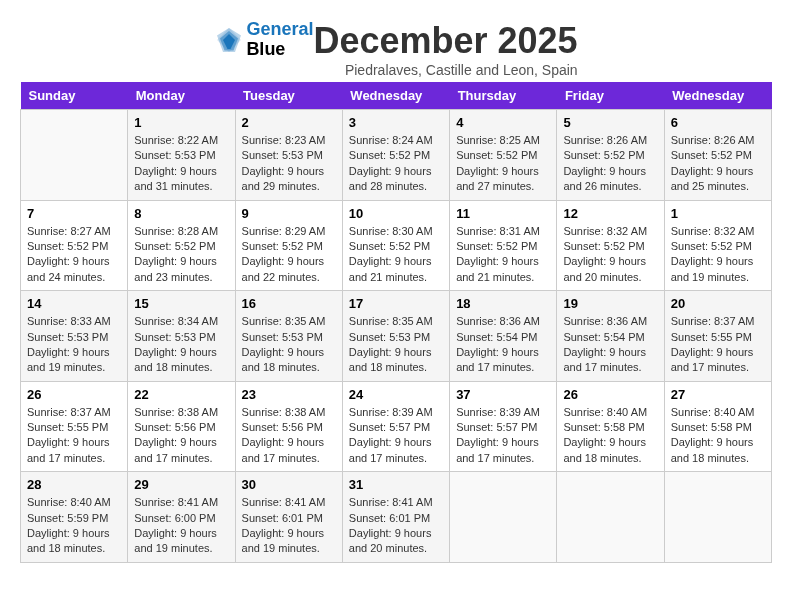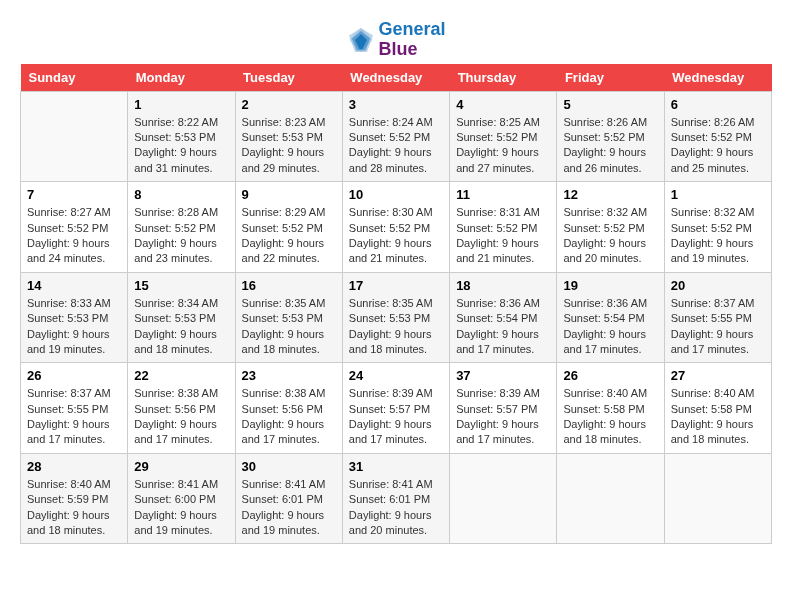--- a/index.html
+++ b/index.html
@@ -45,21 +45,21 @@
     .location {
       font-size: 14px;
       color: #555;
     }
     table {
       width: 100%;
       border-collapse: collapse;
       font-size: 11px;
     }
     thead tr th {
-      background-color: #ef4444;
+      background-color: #6d28d9;
       color: #fff;
       text-align: left;
       padding: 6px 8px;
       font-size: 13px;
       font-weight: bold;
     }
     tbody tr td {
       border: 1px solid #ccc;
       vertical-align: top;
       padding: 5px 6px;
@@ -96,22 +96,26 @@
 <div class="header">
   <div class="logo">
     <svg class="logo-icon" viewBox="0 0 40 40">
       <polygon points="20,4 36,20 20,36 4,20" fill="#1a75bb" opacity="0.15"></polygon>
       <polygon points="20,4 36,14 28,36 12,36 4,14" fill="#1a75bb" opacity="0.3"></polygon>
       <polygon points="20,8 32,18 26,34 14,34 8,18" fill="#1a75bb" opacity="0.5"></polygon>
       <polygon points="20,12 28,20 22,32 18,32 12,20" fill="#1a75bb"></polygon>
     </svg>
     <div class="logo-text">
       <div><span>General</span></div>
-      <div><span style="color:#701a75">Blue</span></div>
+      <div><span style="color:#000000">Blue</span></div>
     </div>
+  </div>
+  <div class="title-block">
+    <div class="month-title">December 2025</div>
+    <div class="location">Piedralaves, Castille and Leon, Spain</div>
   </div>
 </div>
 
 <table>
   <thead>
     <tr>
     <th>Sunday</th>
         <th>Monday</th>
         <th>Tuesday</th>
         <th>Wednesday</th>

